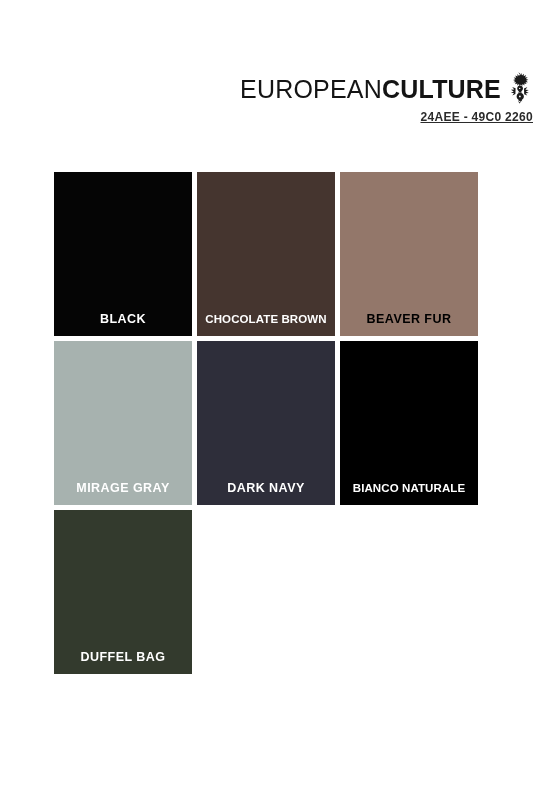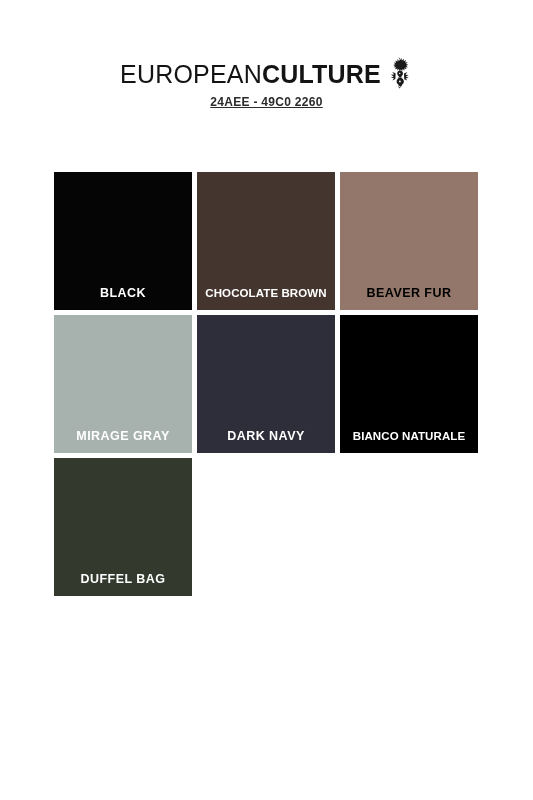--- a/index.html
+++ b/index.html
@@ -18,24 +18,24 @@
 
   .sheet {
     position: absolute;
     inset: 0;
     background: #ffffff;
   }
 
   
   .header {
     position: absolute;
-    top: 58px;
+    top: 73px;
     left: 0;
     width: 533px;
-    text-align: center;
+    text-align: right;
   }
 
   .brand-line {
     display: inline-flex;
     align-items: center;
     justify-content: center;
     gap: 6px;
     white-space: nowrap;
   }
 
@@ -86,21 +86,21 @@
     display: flex;
     gap: 5px;
     margin-bottom: 5px;
   }
   .grid-row.row-centered {
     justify-content: flex-start;
   }
 
   .swatch {
     width: 138px;
-    height: 138px;
+    height: 164px;
     position: relative;
     box-sizing: border-box;
     overflow: hidden;
   }
 
   .swatch-label {
     position: absolute;
     left: 0;
     right: 0;
     bottom: 10px;

